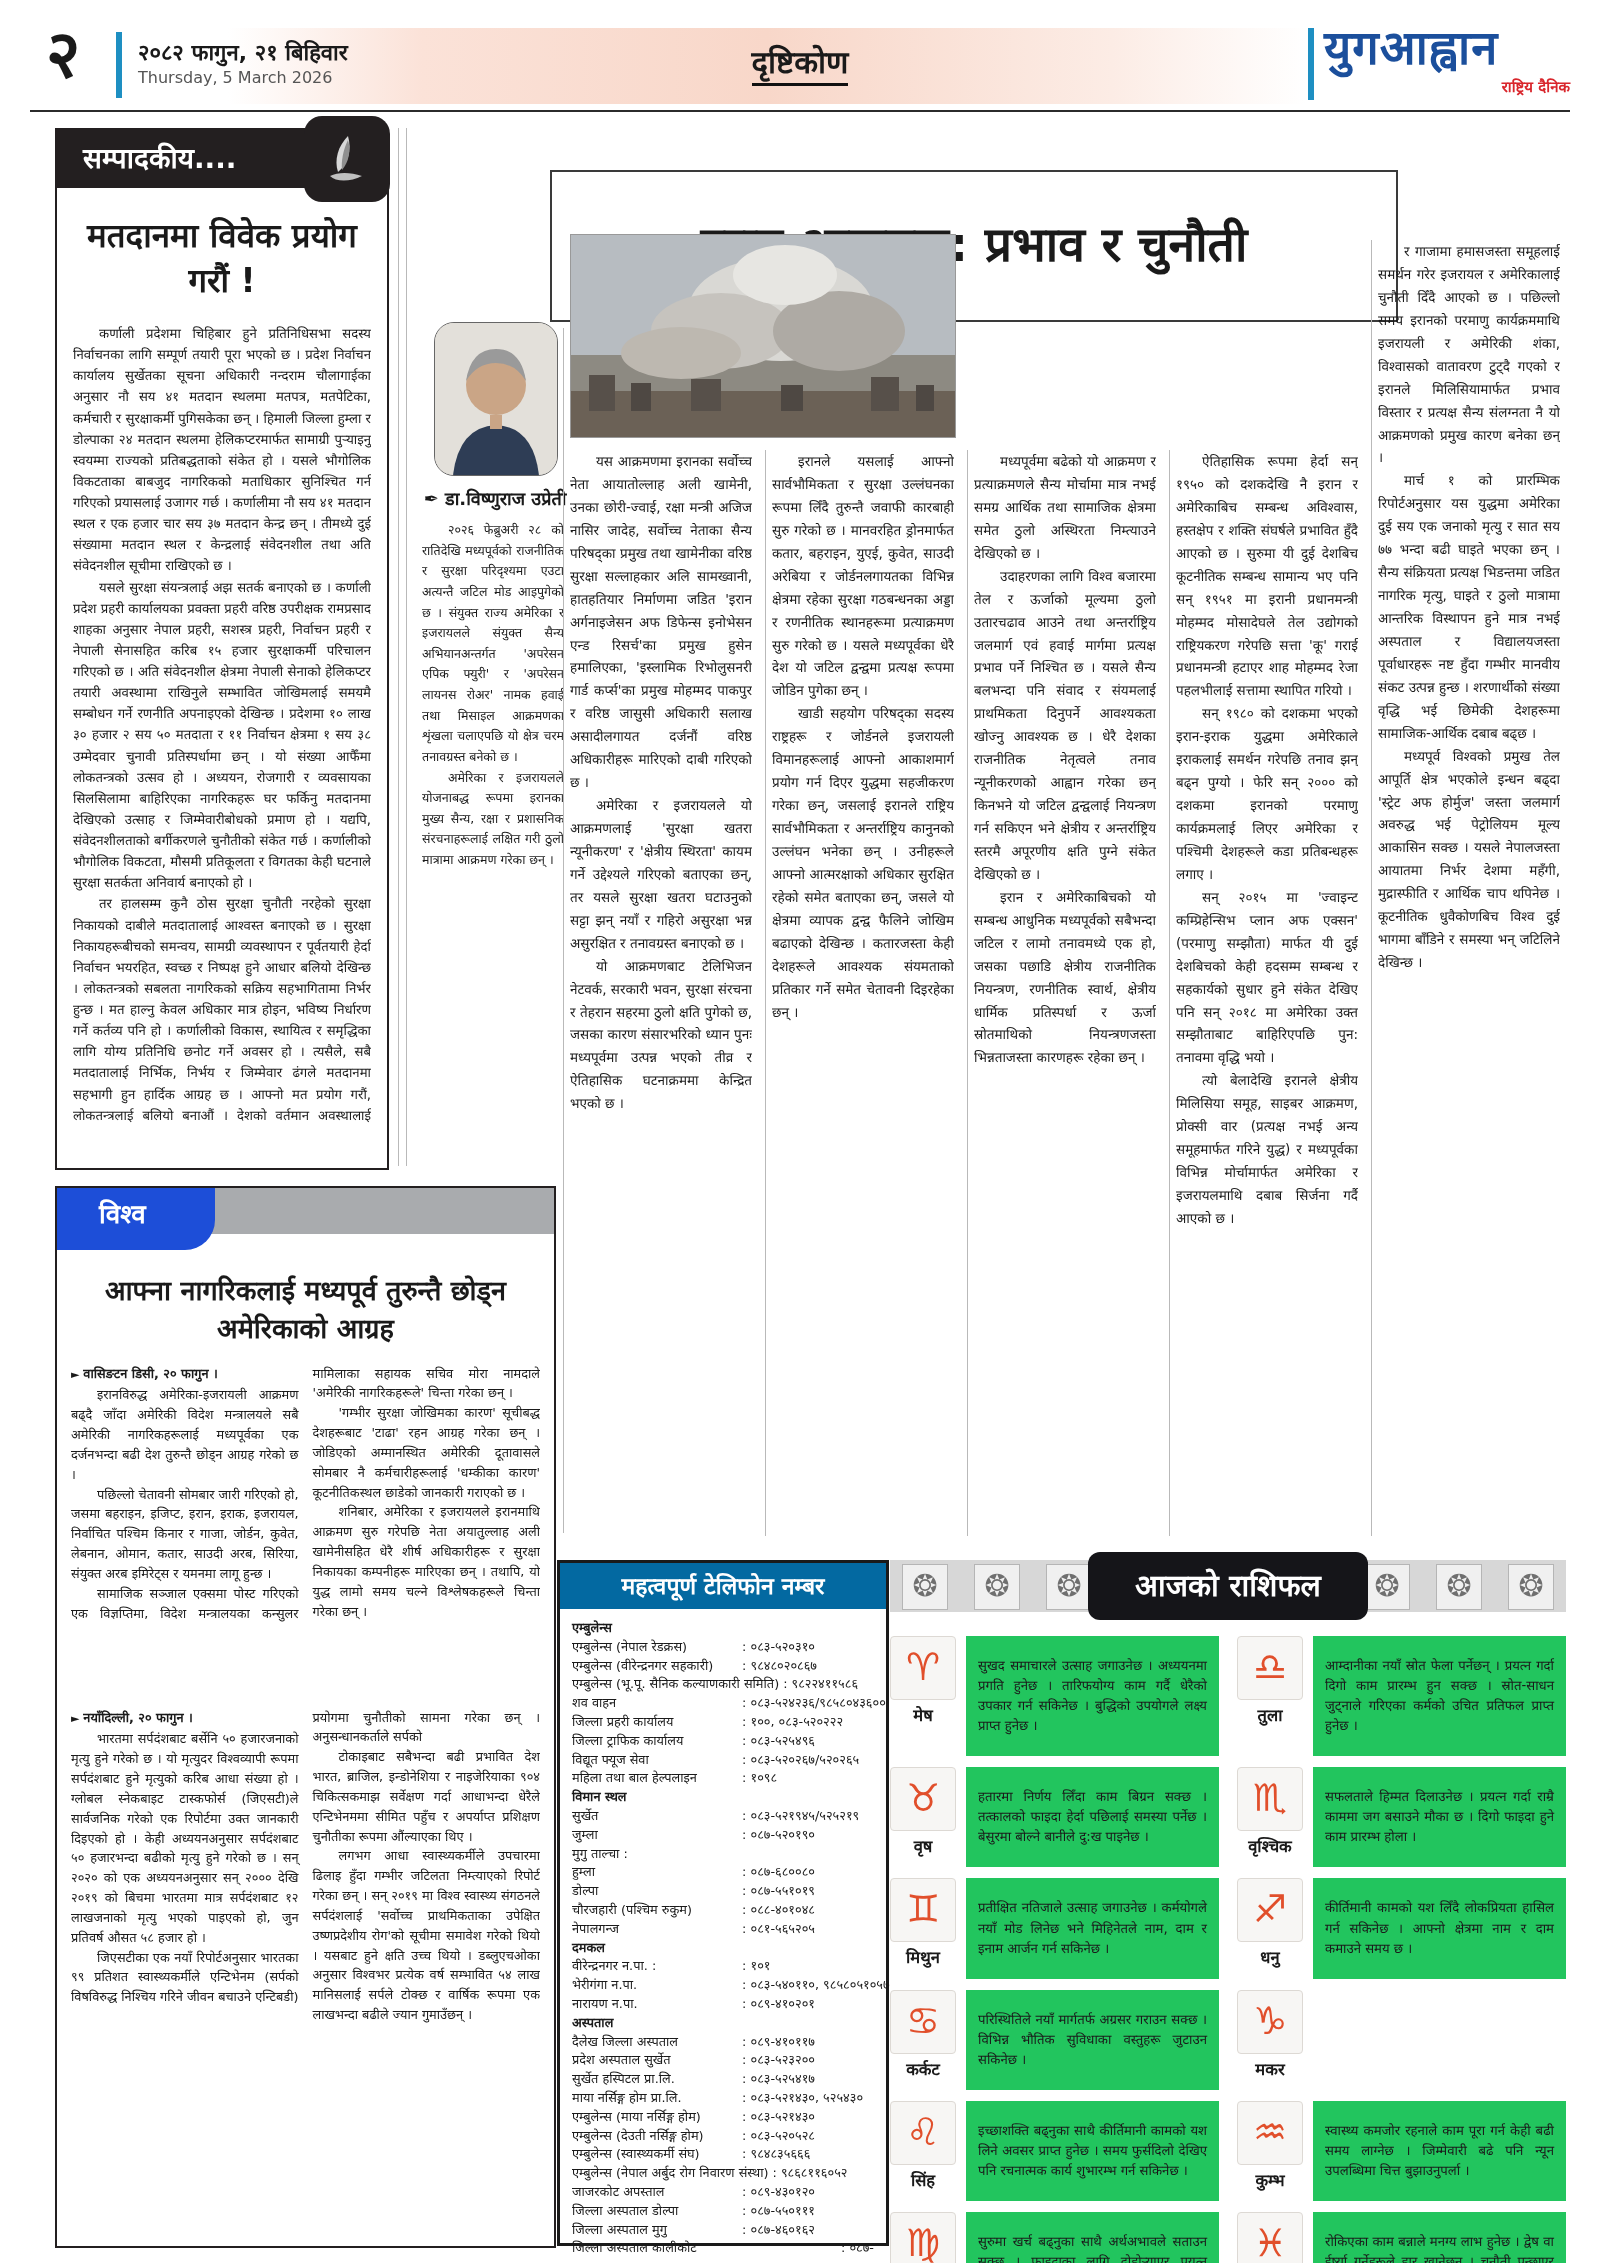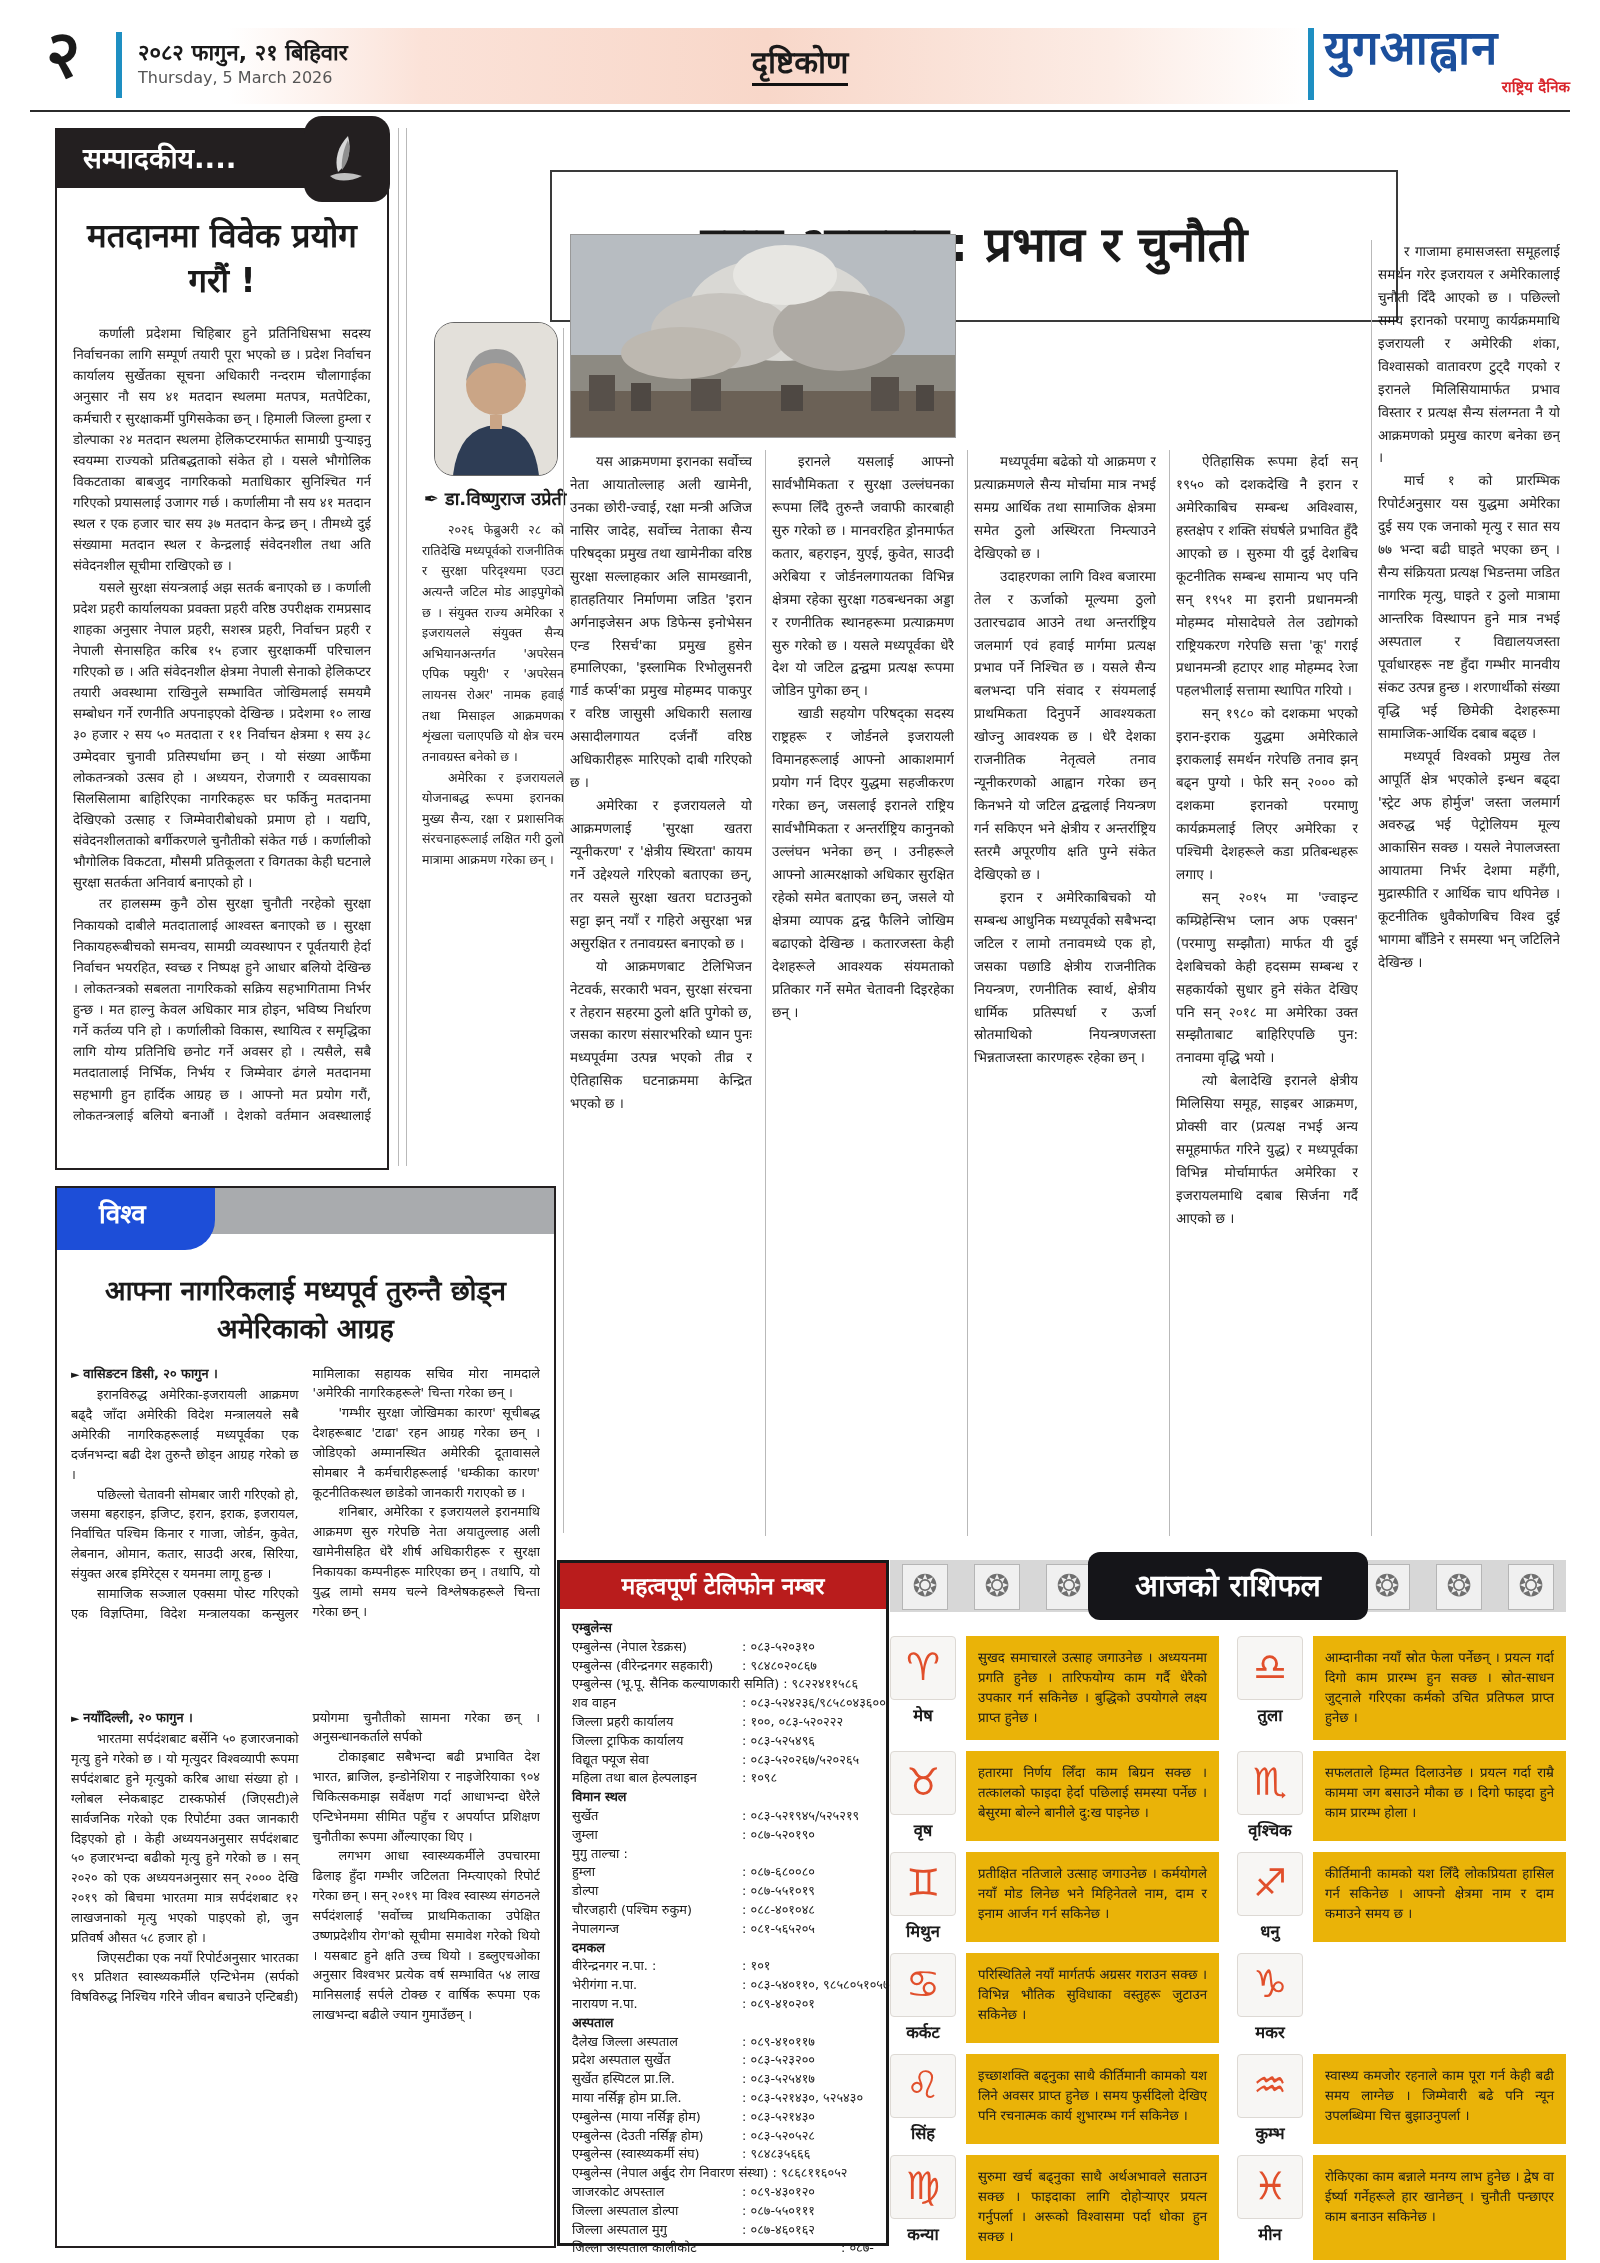--- a/index.html
+++ b/index.html
@@ -51,21 +51,21 @@
   .art-headline-box{position:absolute;left:130px;top:42px;width:844px;height:148px;border:2px solid #3a3a3a;}
   .art-headline{font-size:48px;font-weight:bold;text-align:center;line-height:144px;}
   .art-photo-author{position:absolute;left:14px;top:194px;width:122px;height:152px;border:1px solid #666;border-radius:20px;overflow:hidden;background:#dcd9d4;}
   .art-byline{position:absolute;left:0;top:358px;width:150px;text-align:center;font-size:18px;font-weight:bold;}
   .art-photo{position:absolute;left:150px;top:106px;width:384px;height:202px;border:1px solid #999;overflow:hidden;}
   .art-col{position:absolute;overflow:hidden;font-size:13.5px;line-height:1.7;}
   .art-col.narrow{font-size:12.5px;line-height:1.65;}
 
   
   .ph-box{left:557px;top:1560px;width:326px;height:680px;border:3px solid #1a1a1a;background:#fff;}
-  .ph-title{background:#b91c1c;color:#fff;text-align:center;font-size:23px;font-weight:bold;line-height:46px;height:46px;}
+  .ph-title{background:#0369a1;color:#fff;text-align:center;font-size:23px;font-weight:bold;line-height:46px;height:46px;}
   .ph-rows{padding:10px 12px 0;}
   .ph-row{display:flex;font-size:12.8px;line-height:18.8px;}
   .ph-head{font-weight:bold;}
   .ph-label{min-width:55%;padding-right:4px;}
   .ph-num{white-space:nowrap;}
   .ph-row:last-child .ph-num{margin-left:auto;}
 
   
   .rs-box{left:890px;top:1552px;width:676px;height:694px;}
   .rs-head{position:relative;height:72px;}
@@ -74,21 +74,21 @@
     font-size:30px;font-weight:bold;text-align:center;line-height:68px;border-radius:12px;}
   .rs-mandalas{position:absolute;top:12px;display:flex;gap:26px;}
   .rs-mandalas.left{left:12px;}
   .rs-mandalas.right{right:12px;}
   .mandala{width:44px;height:44px;background:#f0f0f0;border:1px solid #b5b5b5;color:#6f6f6f;font-size:30px;line-height:42px;text-align:center;}
   .rs-grid{position:absolute;left:0;right:0;top:84px;bottom:0;display:grid;grid-template-columns:1fr 1fr;column-gap:18px;row-gap:11px;}
   .rs-cell{display:flex;gap:10px;}
   .rs-iconcol{width:66px;flex:none;text-align:center;}
   .rs-icontile{width:64px;height:62px;background:#f7f6f4;border:1px solid #ddd9d4;border-radius:4px;font-size:38px;line-height:60px;color:#e14f2b;}
   .rs-name{font-size:16.5px;font-weight:bold;margin-top:3px;}
-  .rs-text{flex:1;background:#eab308;padding:12px 12px;font-size:13.2px;line-height:1.52;overflow:hidden;}
+  .rs-text{flex:1;background:#22c55e;padding:20px 12px;font-size:13.2px;line-height:1.52;overflow:hidden;}
 </style>
 </head>
 <body>
 
 <div class="page">
 
   <div class="abs hdr-band"></div>
   <div class="abs hdr-pagenum">२</div>
   <div class="abs hdr-bar" style="left:116px;top:32px;height:66px;"></div>
   <div class="abs hdr-date1">२०८२ फागुन, २१ बिहिवार</div>

